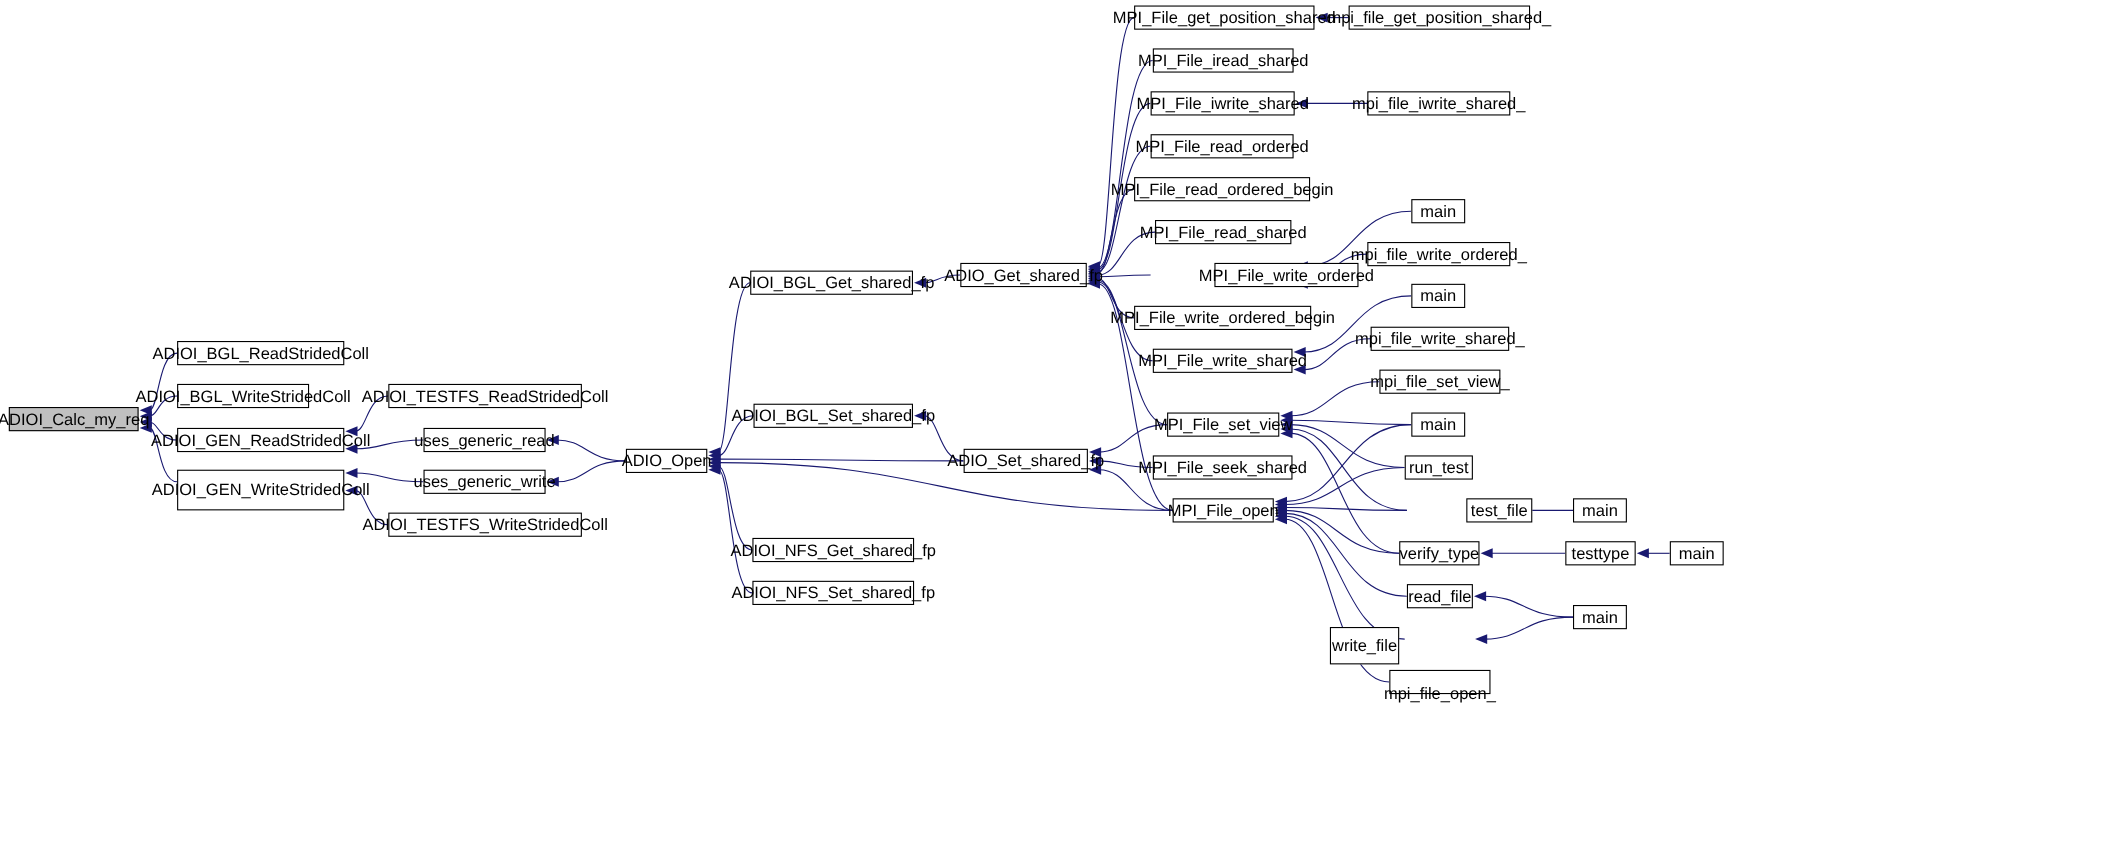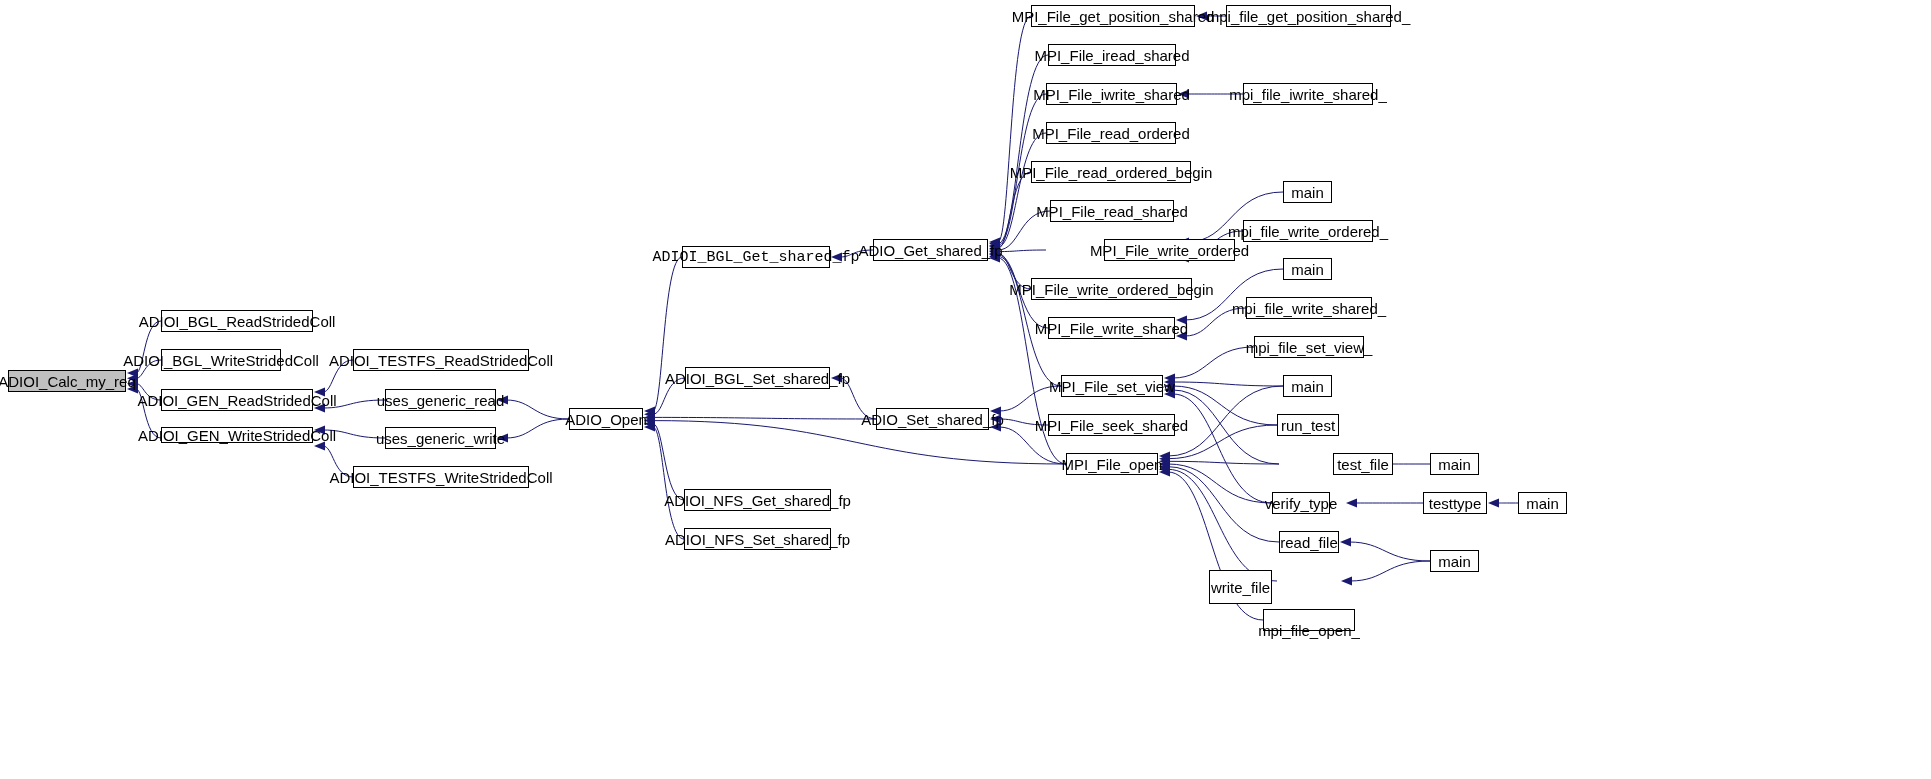--- a/index.html
+++ b/index.html
@@ -164,40 +164,40 @@
       </div>
       <div class="node" style="left: 161px; top: 310px; width: 152px; height: 22px;">
         <span style="padding: 0px 6px;">ADIOI_BGL_ReadStridedColl</span>
       </div>
       <div class="node" style="left: 161px; top: 349px; width: 120px; height: 22px;">
         <span style="padding: 0px 6px;">ADIOI_BGL_WriteStridedColl</span>
       </div>
       <div class="node" style="left: 161px; top: 389px; width: 152px; height: 22px;">
         <span style="padding: 0px 6px;">ADIOI_GEN_ReadStridedColl</span>
       </div>
-      <div class="node" style="left: 161px; top: 427px; width: 152px; height: 16px;">
+      <div class="node" style="left: 161px; top: 427px; width: 152px; height: 37px;">
         <span style="padding: 0px 6px;">ADIOI_GEN_WriteStridedColl</span>
       </div>
       <div class="node" style="left: 353px; top: 349px; width: 176px; height: 22px;">
         <span style="padding: 0px 6px;">ADIOI_TESTFS_ReadStridedColl</span>
       </div>
       <div class="node" style="left: 353px; top: 466px; width: 176px; height: 22px;">
         <span style="padding: 0px 6px;">ADIOI_TESTFS_WriteStridedColl</span>
       </div>
       <div class="node" style="left: 385px; top: 389px; width: 111px; height: 22px;">
         <span style="padding: 0px 6px;">uses_generic_read</span>
       </div>
       <div class="node" style="left: 385px; top: 427px; width: 111px; height: 22px;">
         <span style="padding: 0px 6px;">uses_generic_write</span>
       </div>
       <div class="node" style="left: 569px; top: 408px; width: 74px; height: 22px;">
         <span style="padding: 0px 6px;">ADIO_Open</span>
       </div>
       <div class="node" style="left: 682px; top: 246px; width: 148px; height: 22px;">
-        <span style="padding: 0px 6px; font-family: Liberation Mono, monospace;">ADIOI_BGL_Get_shared_fp</span>
+        <span style="padding: 0px 6px;">ADIOI_BGL_Get_shared_fp</span>
       </div>
       <div class="node" style="left: 685px; top: 367px; width: 145px; height: 22px;">
         <span style="padding: 0px 6px;">ADIOI_BGL_Set_shared_fp</span>
       </div>
       <div class="node" style="left: 684px; top: 489px; width: 147px; height: 22px;">
         <span style="padding: 0px 6px;">ADIOI_NFS_Get_shared_fp</span>
       </div>
       <div class="node" style="left: 684px; top: 528px; width: 147px; height: 22px;">
         <span style="padding: 0px 6px;">ADIOI_NFS_Set_shared_fp</span>
       </div>
@@ -266,21 +266,21 @@
       </div>
       <div class="node" style="left: 1283px; top: 375px; width: 49px; height: 22px;">
         <span style="padding: 0px 6px;">main</span>
       </div>
       <div class="node" style="left: 1277px; top: 414px; width: 62px; height: 22px;">
         <span style="padding: 0px 6px;">run_test</span>
       </div>
       <div class="node" style="left: 1333px; top: 453px; width: 60px; height: 22px;">
         <span style="padding: 0px 6px;">test_file</span>
       </div>
-      <div class="node" style="left: 1272px; top: 492px; width: 58px; height: 22px;">
+      <div class="node" style="left: 1272px; top: 492px; width: 73px; height: 22px;">
         <span style="padding: 0px 6px;">verify_type</span>
       </div>
       <div class="node" style="left: 1279px; top: 531px; width: 60px; height: 22px;">
         <span style="padding: 0px 6px;">read_file</span>
       </div>
       <div class="node" style="left: 1209px; top: 570px; width: 63px; height: 34px;">
         <span style="padding: 0px 6px;">write_file</span>
       </div>
       <div class="node" style="left: 1263px; top: 609px; width: 92px; height: 22px;">
         <span style="padding: 0px 6px; margin-top: 21px;">mpi_file_open_</span>

